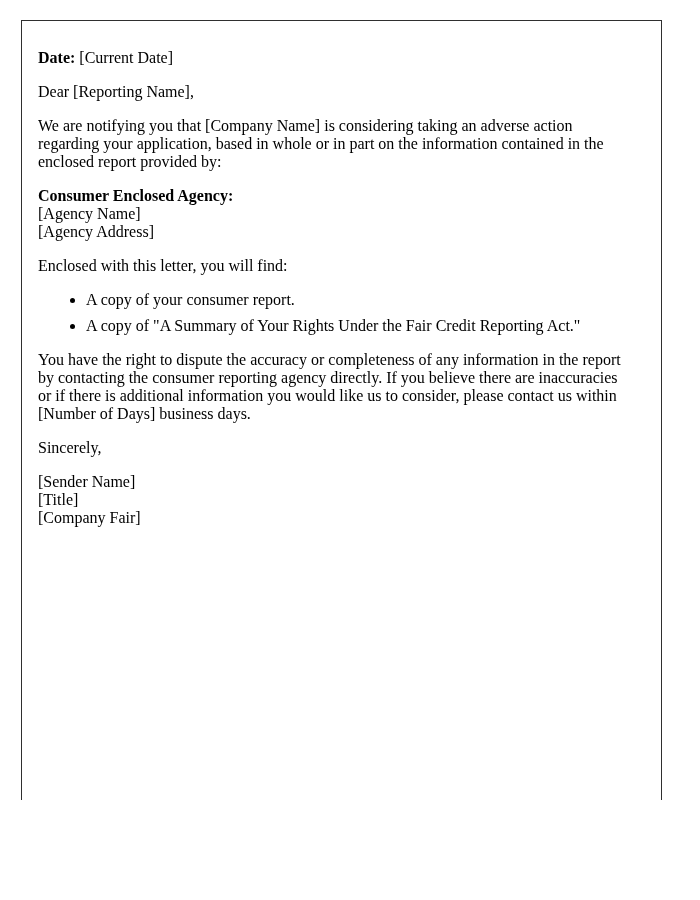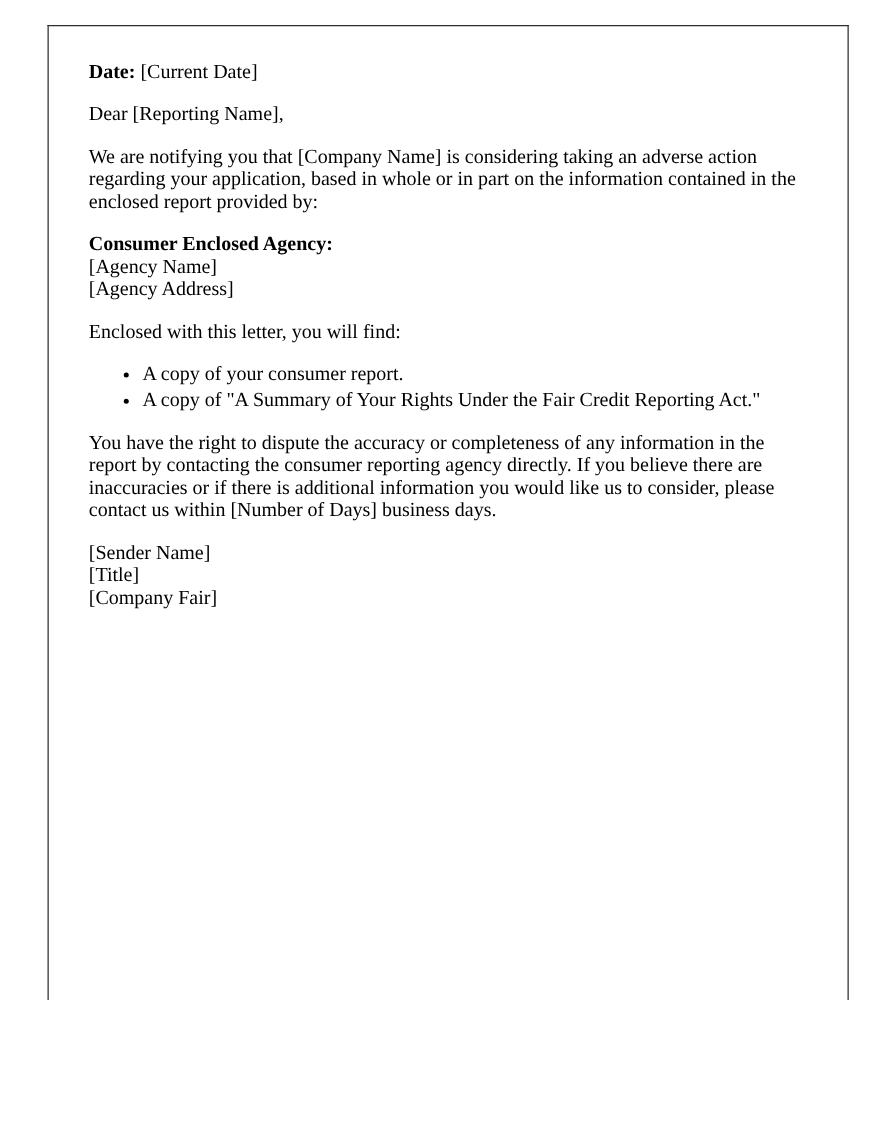--- a/index.html
+++ b/index.html
@@ -7,35 +7,35 @@
   body {
     width: 700px;
     height: 900px;
     background: #ffffff;
     color: #000000;
     font-family: "Liberation Serif", serif;
     position: relative;
   }
   .letter-frame {
     position: absolute;
-    left: 38px;
+    left: 21px;
     top: 20px;
     width: 641px;
     height: 780px;
     border: 1px solid #2f2f2f;
     border-bottom: none;
-    padding: 12px 28px 0 32px;
+    padding: 12px 28px 0 16px;
     font-size: 16px;
     line-height: normal;
     overflow: hidden;
     background: #ffffff;
   }
   .letter-frame p { margin: 16px 0; }
   .letter-frame ul { margin: 16px 0; padding-left: 40px; }
-  .letter-frame li { margin: 3px; }
+  .letter-frame li { margin: 8px; }
   b, strong { font-weight: bold; }
 </style>
 </head>
 <body>
 
 <div class="letter-frame">
 
   <p><strong>Date:</strong> <span>[Current Date]</span></p>
 
 
@@ -54,20 +54,21 @@
 
   <p>Enclosed with this letter, you will find:</p>
 
   <ul>
     <li>A copy of your consumer report.</li>
     <li>A copy of "A Summary of Your Rights Under the Fair Credit Reporting Act."</li>
   </ul>
 
   <p>You have the right to dispute the accuracy or completeness of any information in the report by contacting the consumer reporting agency directly. If you believe there are inaccuracies or if there is additional information you would like us to consider, please contact us within [Number of Days] business days.</p>
 
+  <p>Sincerely,</p>
 
   <p>
     <span>[Sender Name]</span><br>
     <span>[Title]</span><br>
     <span>[Company Fair]</span>
   </p>
 
 </div>
 
 </body></html>

